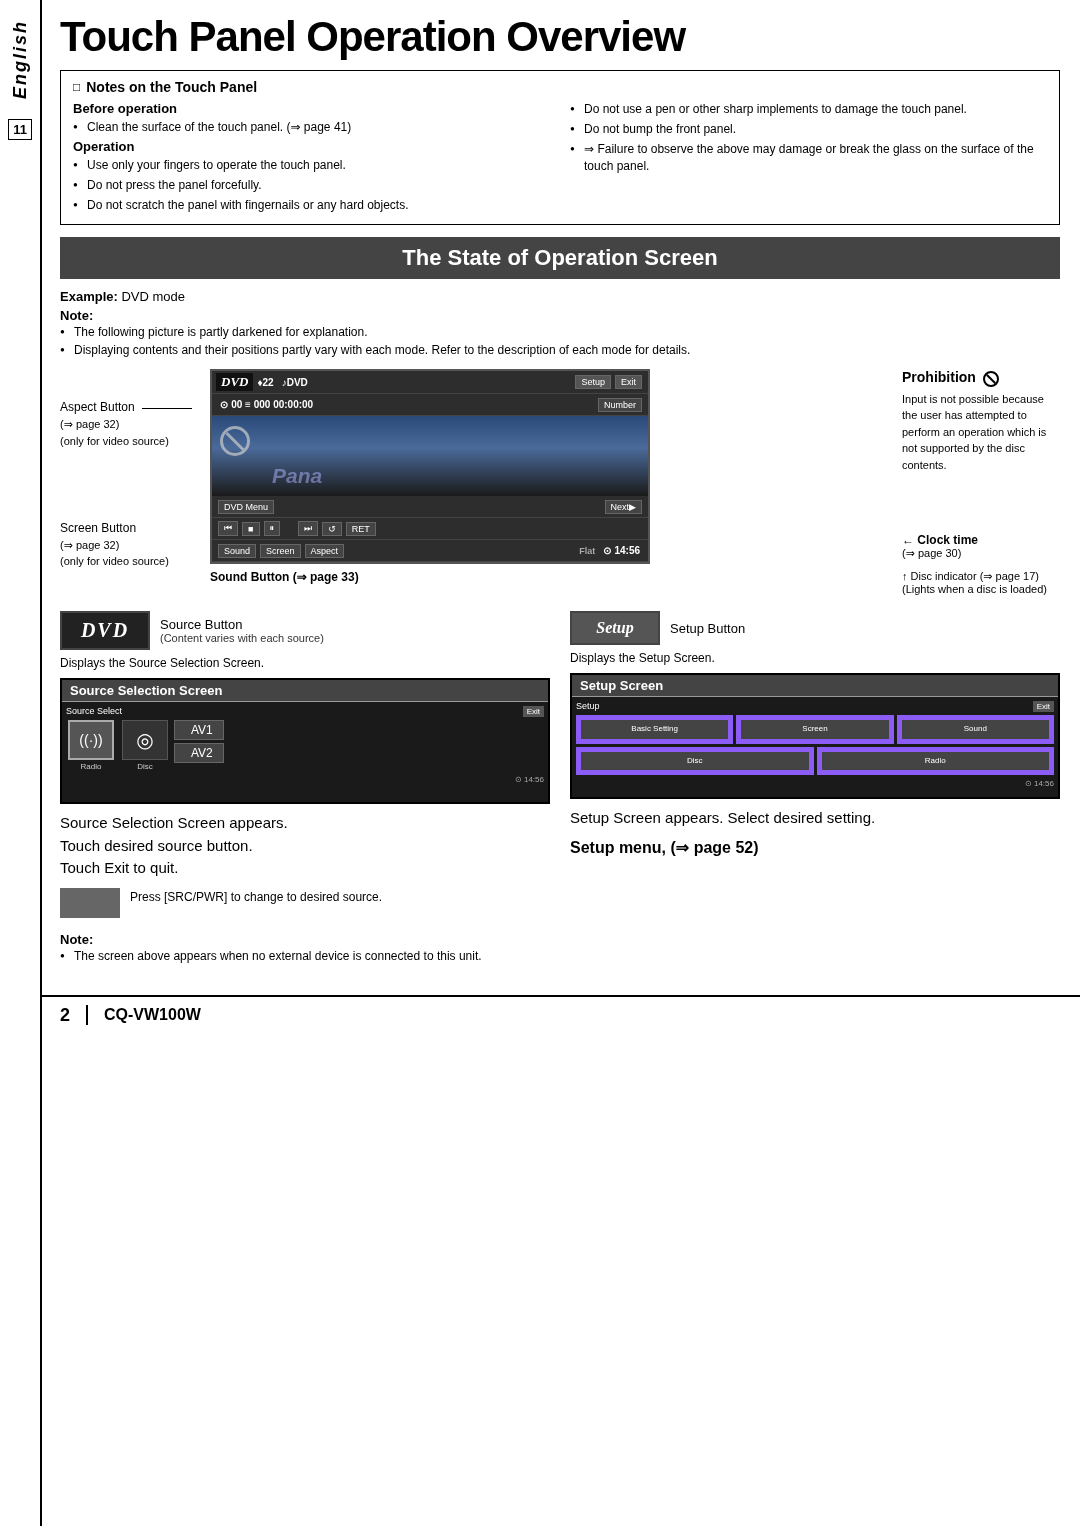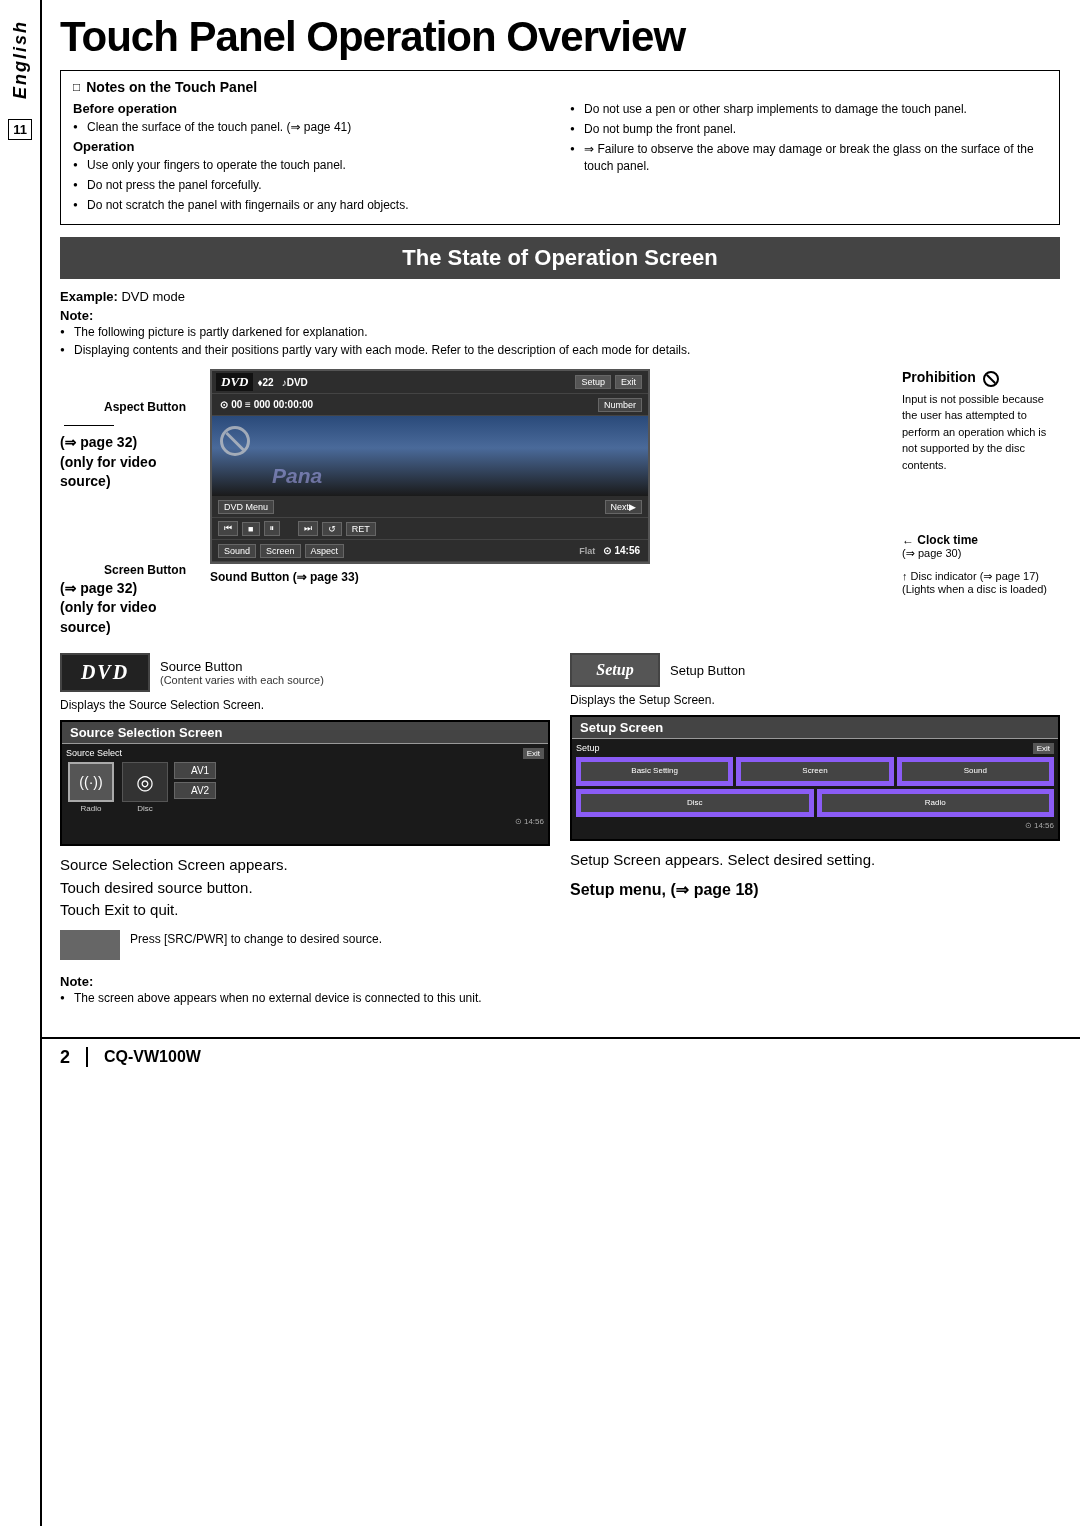--- a/index.html
+++ b/index.html
@@ -145,28 +145,26 @@
       left: 0;
       font-size: 8px;
       top: 3px;
     }
 
     .label-item {
       font-size: 12px;
       line-height: 1.4;
     }
     .label-item strong {
-      font-weight: bold;
-      font-size: 12px;
-      margin-left: 44px;
+      font-weight: normal;
+      font-size: 12px;
     }
     .label-item .sub {
-      font-size: 14px;
+      font-size: 11px;
       color: #000;
-      font-weight: bold;
     }
     .prohibition-section {
       margin-bottom: 12px;
     }
     .prohibition-title {
       font-size: 14px;
       font-weight: bold;
       margin-bottom: 4px;
     }
     .prohibition-text {
@@ -330,24 +328,24 @@
 
     .src-av-col {
       display: flex;
       flex-direction: column;
       gap: 3px;
     }
 
     .src-av-btn {
       background: #444;
       color: #fff;
-      font-size: 10px;
+      font-size: 12px;
       padding: 2px 16px;
       border: 1px solid #666;
-      width: 42px;
+      width: 50px;
       text-align: center;
     }
 
     .src-time-row {
       display: flex;
       justify-content: flex-end;
       margin-top: 4px;
     }
 
     .src-time {
@@ -815,21 +813,21 @@
             <div class="setup-grid-btn">Radio</div>
           </div>
           <div class="setup-time-row">
             <span style="color:#aaa; font-size:8px;">⊙ 14:56</span>
           </div>
         </div>
       </div>
 
       <div class="appears-text">Setup Screen appears. Select desired setting.</div>
 
-      <div class="setup-menu-line">Setup menu, (⇒ page 18)</div>
+      <div class="setup-menu-line">Setup menu, (⇒ page 52)</div>
     </div>
   </div>
 
   <div class="bottom-note">
     <strong>Note:</strong>
     <p>The screen above appears when no external device is connected to this unit.</p>
   </div>
 
 </div>
 

